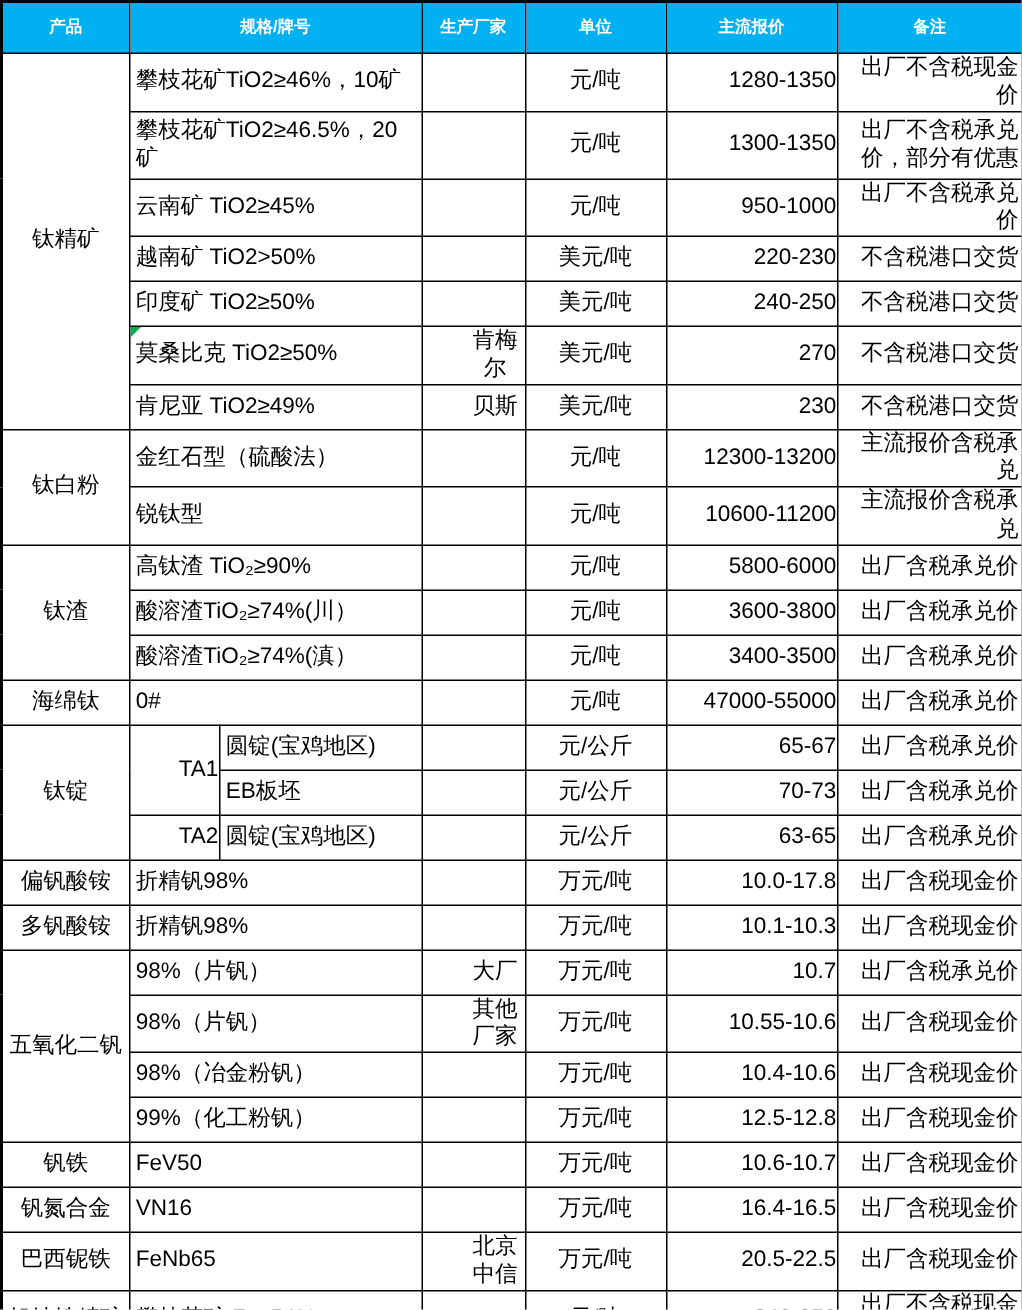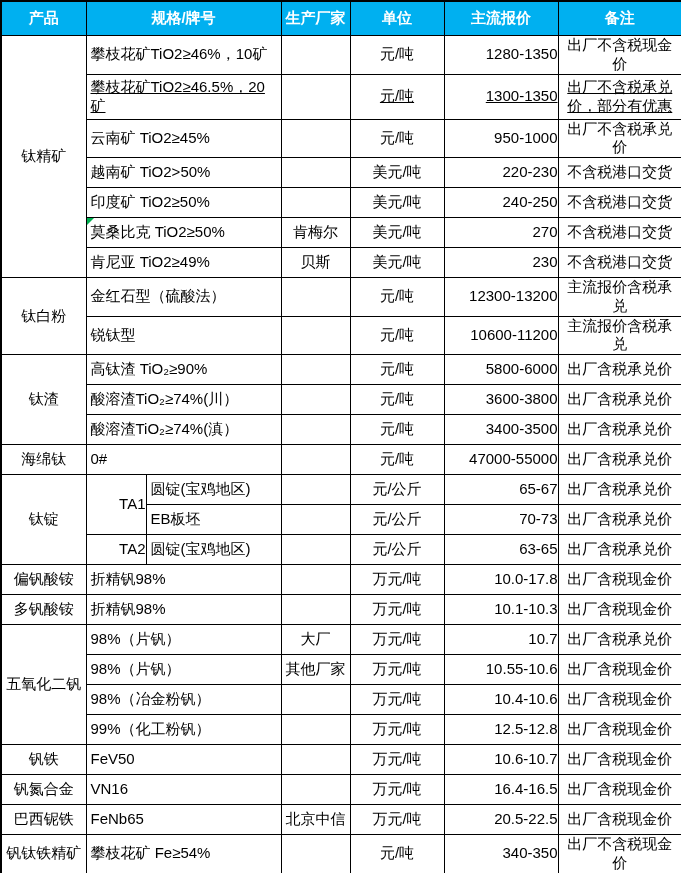--- a/index.html
+++ b/index.html
@@ -21,31 +21,31 @@
   }
   th,td{
     border:1px solid var(--border);
     color:var(--cell_text);
     font-size:15px;line-height:1.25;
     overflow:hidden;vertical-align:middle;
     padding:0;
   }
   thead th{
     background:var(--header_bg);color:var(--header_text);
-    font-weight:700;text-align:center;height:33px;font-size:15px;
+    font-weight:700;text-align:center;height:33px;font-size:11px;
   }
   tr.r{height:30px;}
-  tr.r-tall{height:45px;text-decoration:underline;}
+  tr.r-tall{height:45px;}
   .c-product{text-align:center;padding:0 1px;}
   .c-grade{text-align:right;padding-left:5px;}
   .c-spec{text-align:left;padding:0 2px 0 4px;position:relative;}
-  .c-maker{text-align:center;}
+  .c-maker{text-align:center;padding-left:29px;}
   .c-unit{text-align:center;}
   .c-price{text-align:right;margin-left:12px;}
-  .c-note{text-align:center;padding:0 2px;}
+  .c-note{text-align:right;padding:0 2px;}
   .flag{
     position:absolute;top:0;left:0;width:0;height:0;
     border-top:7px solid var(--flag);
     border-right:7px solid transparent;
   }
 </style>
 </head>
 <body>
 
 <table>

